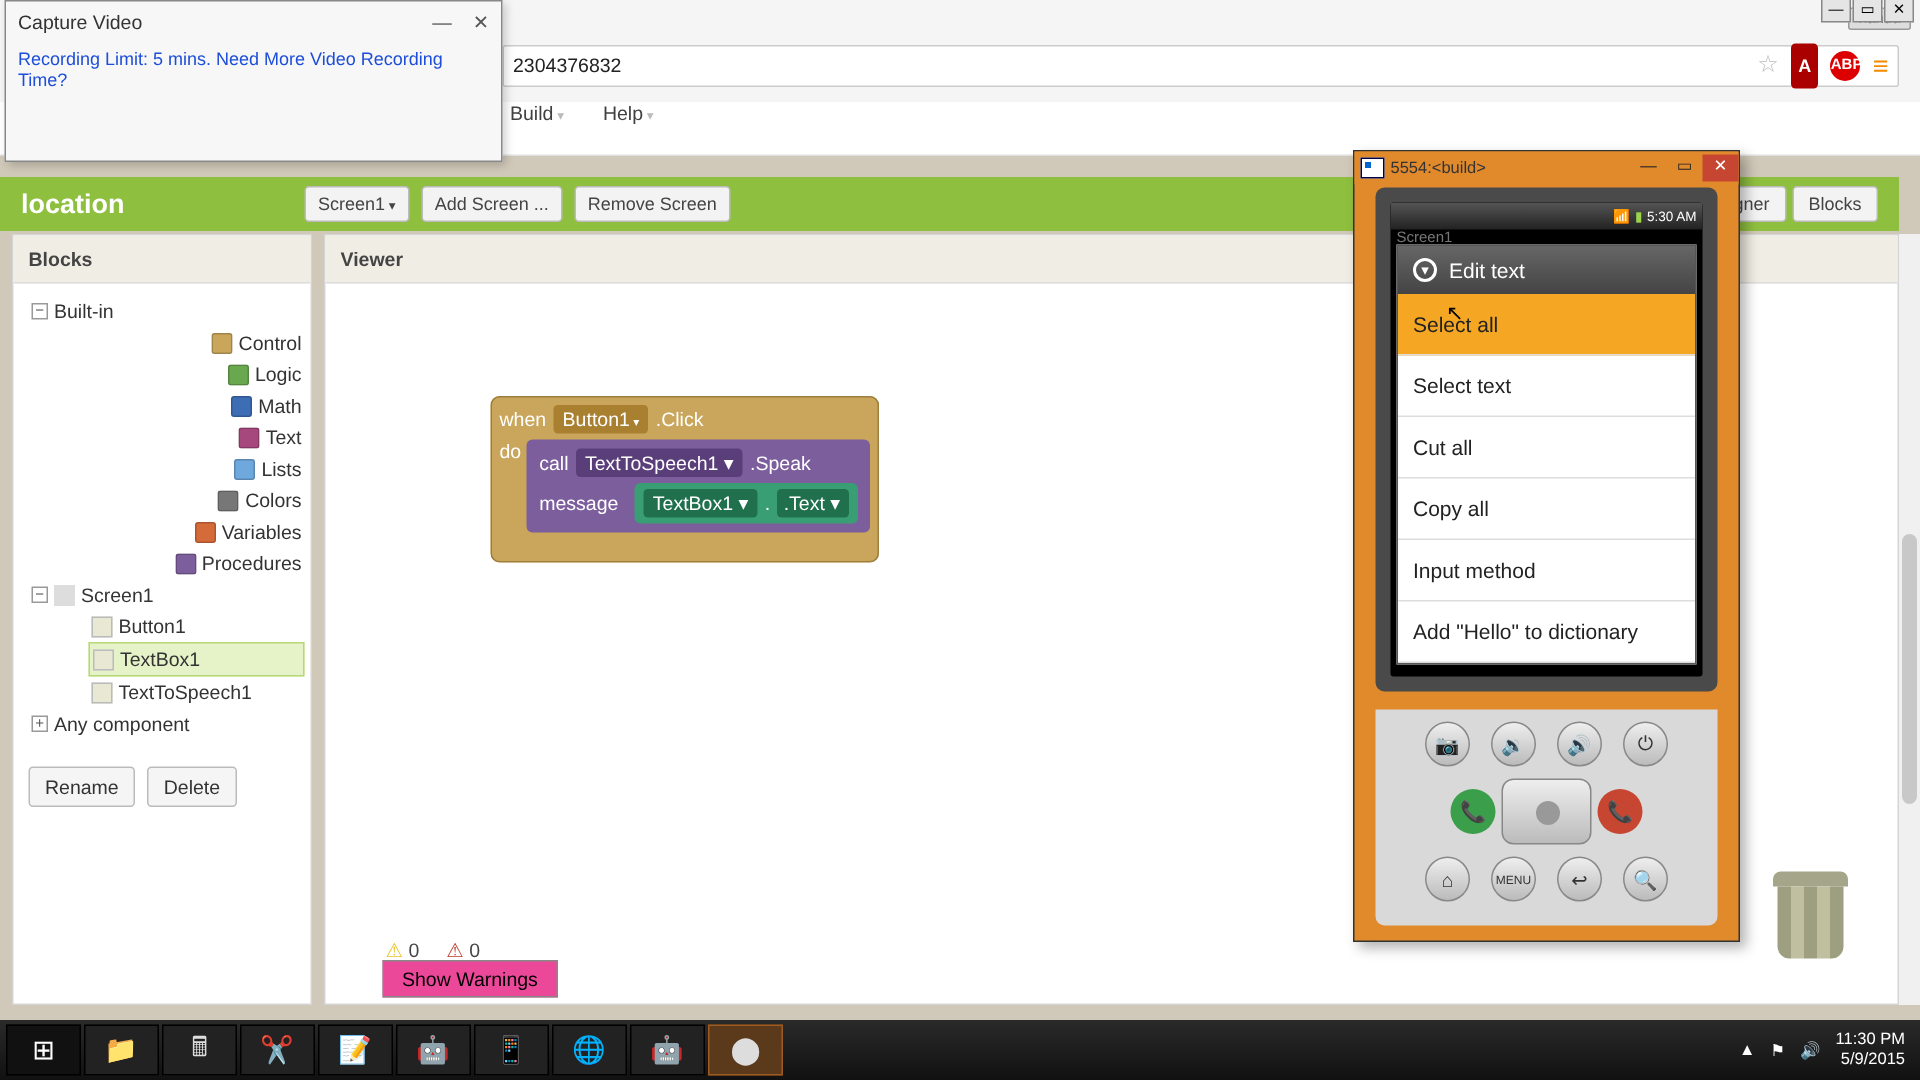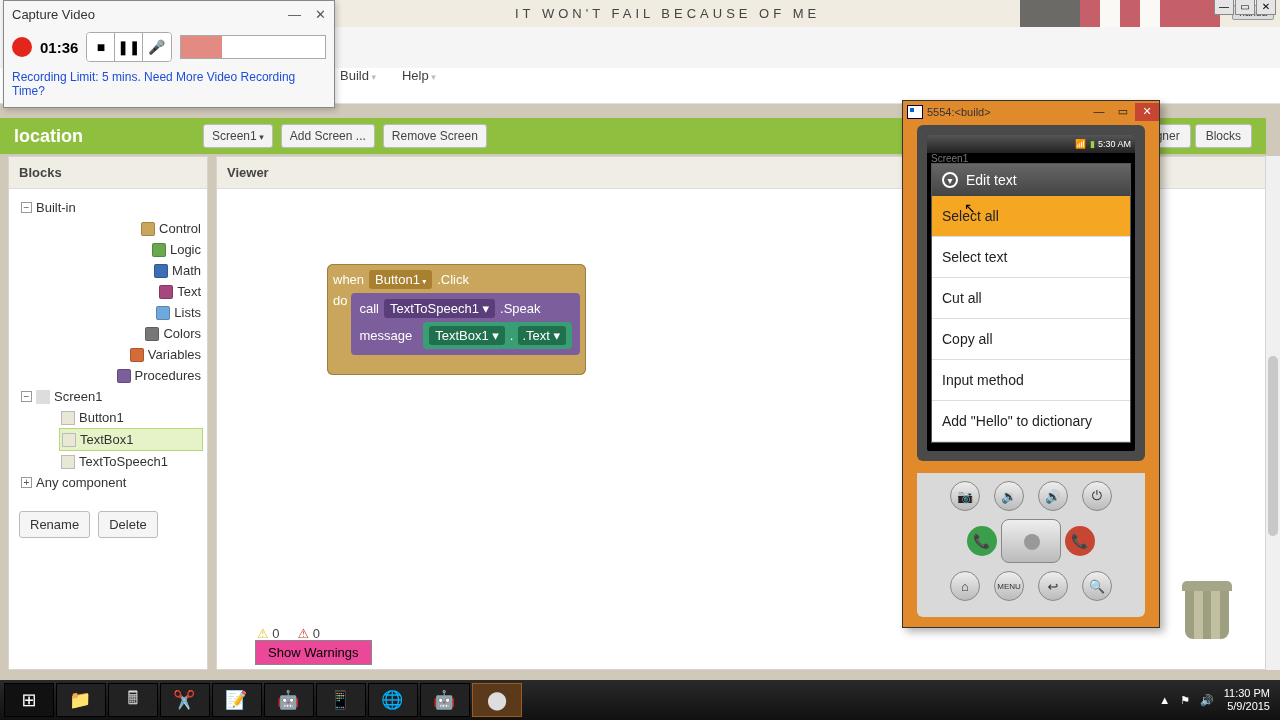--- a/index.html
+++ b/index.html
@@ -120,29 +120,34 @@
 .tb-item{width:50px;height:34px;margin-right:2px;border:1px solid #000;display:flex;align-items:center;justify-content:center;font-size:18px;color:#ddd;background:#222;}
 .tb-item.start{background:#111;color:#fff;}
 .tb-item.active{background:#5a3a1a;border-color:#9e5a20;}
 .tb-right{margin-left:auto;display:flex;align-items:center;color:#fff;font-size:11px;gap:10px;padding-right:6px;}
 .clock{text-align:right;line-height:13px;}
 </style>
 </head>
 <body>
 
 <div class="browser-area">
-  <div class="banner-bg">
-    <span class="banner-text">IT WON'T FAIL BECAUSE OF ME</span>
-    <div class="flag-area"></div>
-  </div>
   <div class="nametab">nanda</div>
   <div class="win-ctrls">
     <div>—</div>
     <div>▭</div>
     <div>✕</div>
+  </div>
+  <div class="address-bar">
+    <span>2304376832</span>
+    <div class="addr-right">
+      <span class="star">☆</span>
+      <span class="A">A</span>
+      <span class="abp">ABP</span>
+      <span class="ham">≡</span>
+    </div>
   </div>
 </div>
 
 <div class="menubar">
   <div class="mleft">
     <span>Build</span>
     <span>Help</span>
   </div>
 </div>
 
@@ -271,32 +276,20 @@
     <div class="thumb"></div>
   </div>
 
 <div class="capture">
   <div class="titlebar">
     <span>Capture Video</span>
     <div class="sp">
       <span>—</span>
       <span>✕</span>
     </div>
-  </div>
-  <div class="row2">
-    <div class="rec-dot"></div>
-    <div class="timer">01:36</div>
-    <div class="rec-btns">
-      <div>■</div>
-      <div>❚❚</div>
-      <div>🎤</div>
-    </div>
-    <div class="progress">
-        <div class="fill"></div>
-      </div>
   </div>
   <div class="limit">Recording Limit: 5 mins. Need More Video Recording Time?</div>
 </div>
 
 <div class="emu">
   <div class="tb">
     <div class="icon"></div>
     <div class="title">5554:&lt;build&gt;</div>
     <div class="btns">
       <div class="min">—</div>

